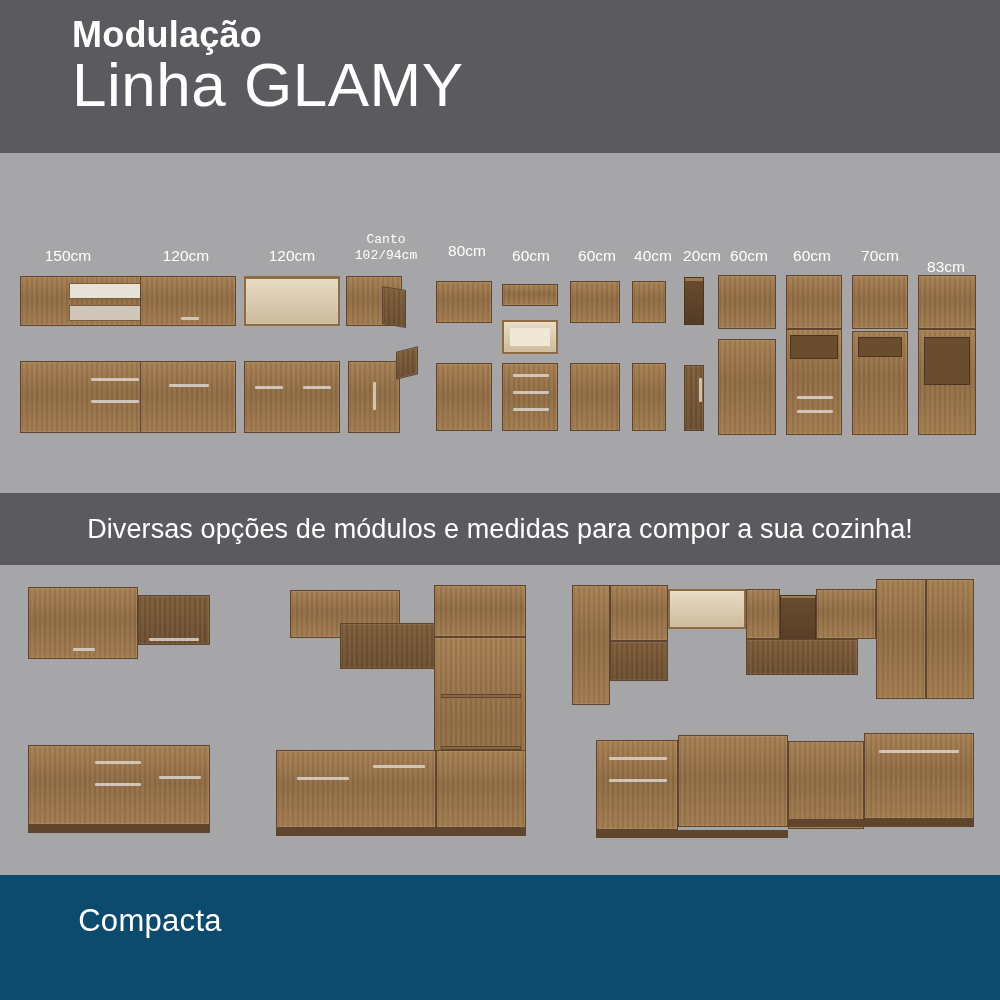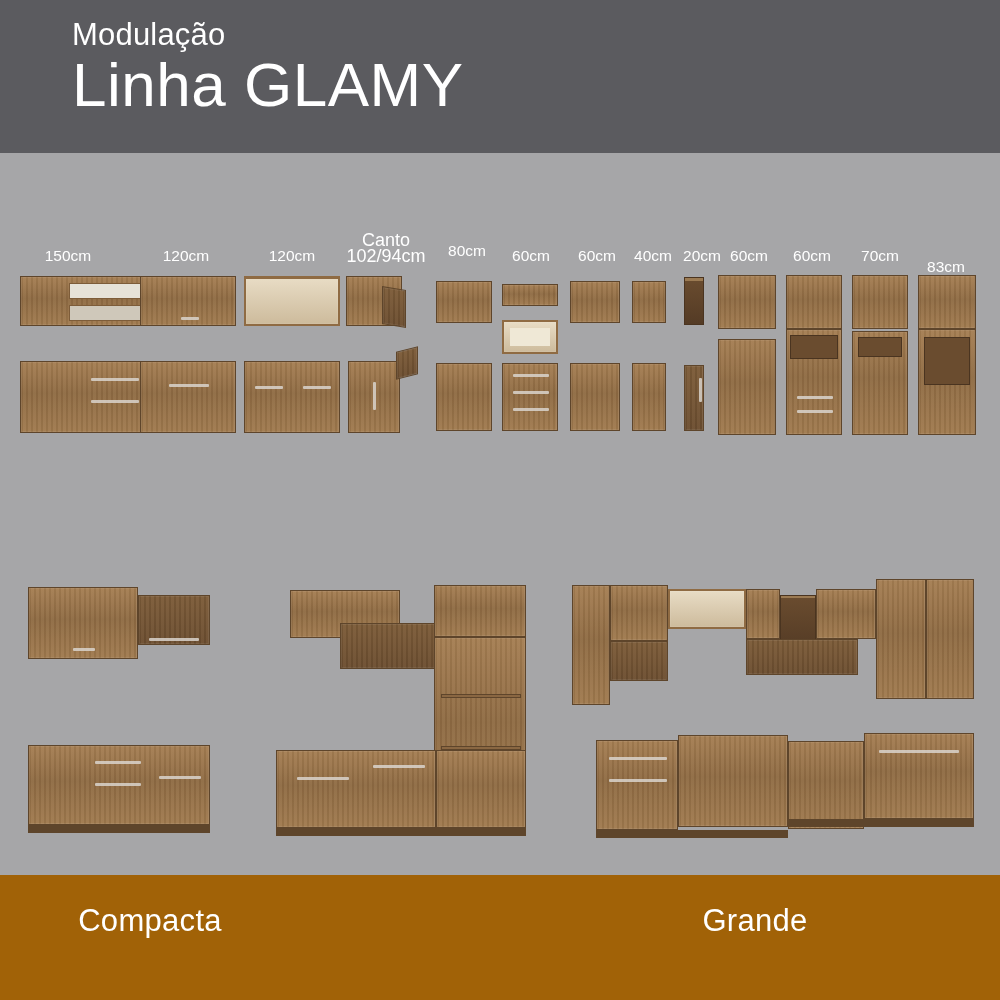--- a/index.html
+++ b/index.html
@@ -12,38 +12,38 @@
   }
   .page { position: relative; width: 1000px; height: 1000px; }
 
   
   .header {
     position: absolute; left: 0; top: 0; width: 1000px; height: 153px;
     background: #5b5b5f; color: #ffffff;
     padding: 18px 0 0 72px;
   }
   .header .sub {
-    font-size: 31px; letter-spacing: 0.2px; line-height: 34px; font-weight: 400;
+    font-size: 36px; letter-spacing: 0.2px; line-height: 34px; font-weight: 700;
   }
   .header .title {
     font-size: 62px; line-height: 70px; font-weight: 400; letter-spacing: 0.5px;
     margin-top: -2px;
   }
 
   
   .modules {
     position: absolute; left: 0; top: 153px; width: 1000px; height: 340px;
     background: #a6a6a8;
   }
   .labels { position: absolute; left: 0; top: 0; width: 1000px; height: 60px; }
   .lbl {
     position: absolute; color: #ffffff; font-size: 15.5px; text-align: center;
     white-space: pre-line; line-height: 16px; font-weight: 400;
   }
-  .lbl.two { font-size: 18px; line-height: 16px; }
+  .lbl.two { font-size: 13px; line-height: 16px; font-family: Liberation Mono, monospace; }
 
   .grid { position: absolute; left: 0; top: 0; width: 1000px; height: 340px; }
 
   
   .cab {
     position: absolute;
     background:
       repeating-linear-gradient(90deg, rgba(0,0,0,0.05) 0 2px, rgba(255,255,255,0.04) 2px 5px),
       linear-gradient(180deg, #a57e52 0%, #8f6b43 45%, #a07a4e 100%);
     border: 1px solid #5e452b;
@@ -78,21 +78,21 @@
 
   
   .showcase {
     position: absolute; left: 0; top: 565px; width: 1000px; height: 310px;
     background: #a6a6a8;
   }
 
   
   .footer {
     position: absolute; left: 0; top: 875px; width: 1000px; height: 125px;
-    background: #a16207; color: #fff;
+    background: #0c4a6e; color: #fff;
   }
   .footer .item {
     position: absolute; top: 28px; font-size: 31px; text-align: center; letter-spacing: 0.3px;
   }
 </style>
 </head>
 <body>
 
 <div class="page">
 
@@ -249,20 +249,23 @@
       </div>
       <div style="position:absolute;left:858px;top:184px;width:44px;height:20px;background:#6a4c2f;border:1px solid #4a3420;"></div>
 
       <div class="cab" style="left:918px; top:176px; width:58px; height:106px;">
         <div class="hseam" style="top:42px;"></div>
       </div>
       <div style="position:absolute;left:924px;top:184px;width:46px;height:48px;background:#6a4c2f;border:1px solid #4a3420;"></div>
     </div>
   </div>
 
+  <div class="tagline">
+    <span>Diversas opções de módulos e medidas para compor a sua cozinha!</span>
+  </div>
 
   <div class="showcase">
 
     <div>
       <div class="cab" style="left:28px; top:22px; width:110px; height:72px;">
         <div class="vseam" style="left:55px;"></div>
         <div class="handle" style="left:44px; top:60px; width:22px;"></div>
       </div>
       <div class="cab dark" style="left:138px; top:30px; width:72px; height:50px;">
         <div class="handle" style="left:10px; top:42px; width:50px;"></div>
@@ -338,15 +341,14 @@
         <div class="hseam" style="top:22px;"></div>
         <div class="handle" style="left:14px; top:16px; width:80px;"></div>
       </div>
       <div style="position:absolute;left:596px;top:265px;width:192px;height:8px;background:#5e452b;"></div>
       <div style="position:absolute;left:788px;top:254px;width:186px;height:8px;background:#5e452b;"></div>
     </div>
   </div>
 
   <div class="footer">
       <div class="item" style="left: 30px; width: 240px;">Compacta</div>
-      <div class="item" style="left: 640px; width: 230px;">Grande</div>
     </div>
 </div>
 
 </body></html>

